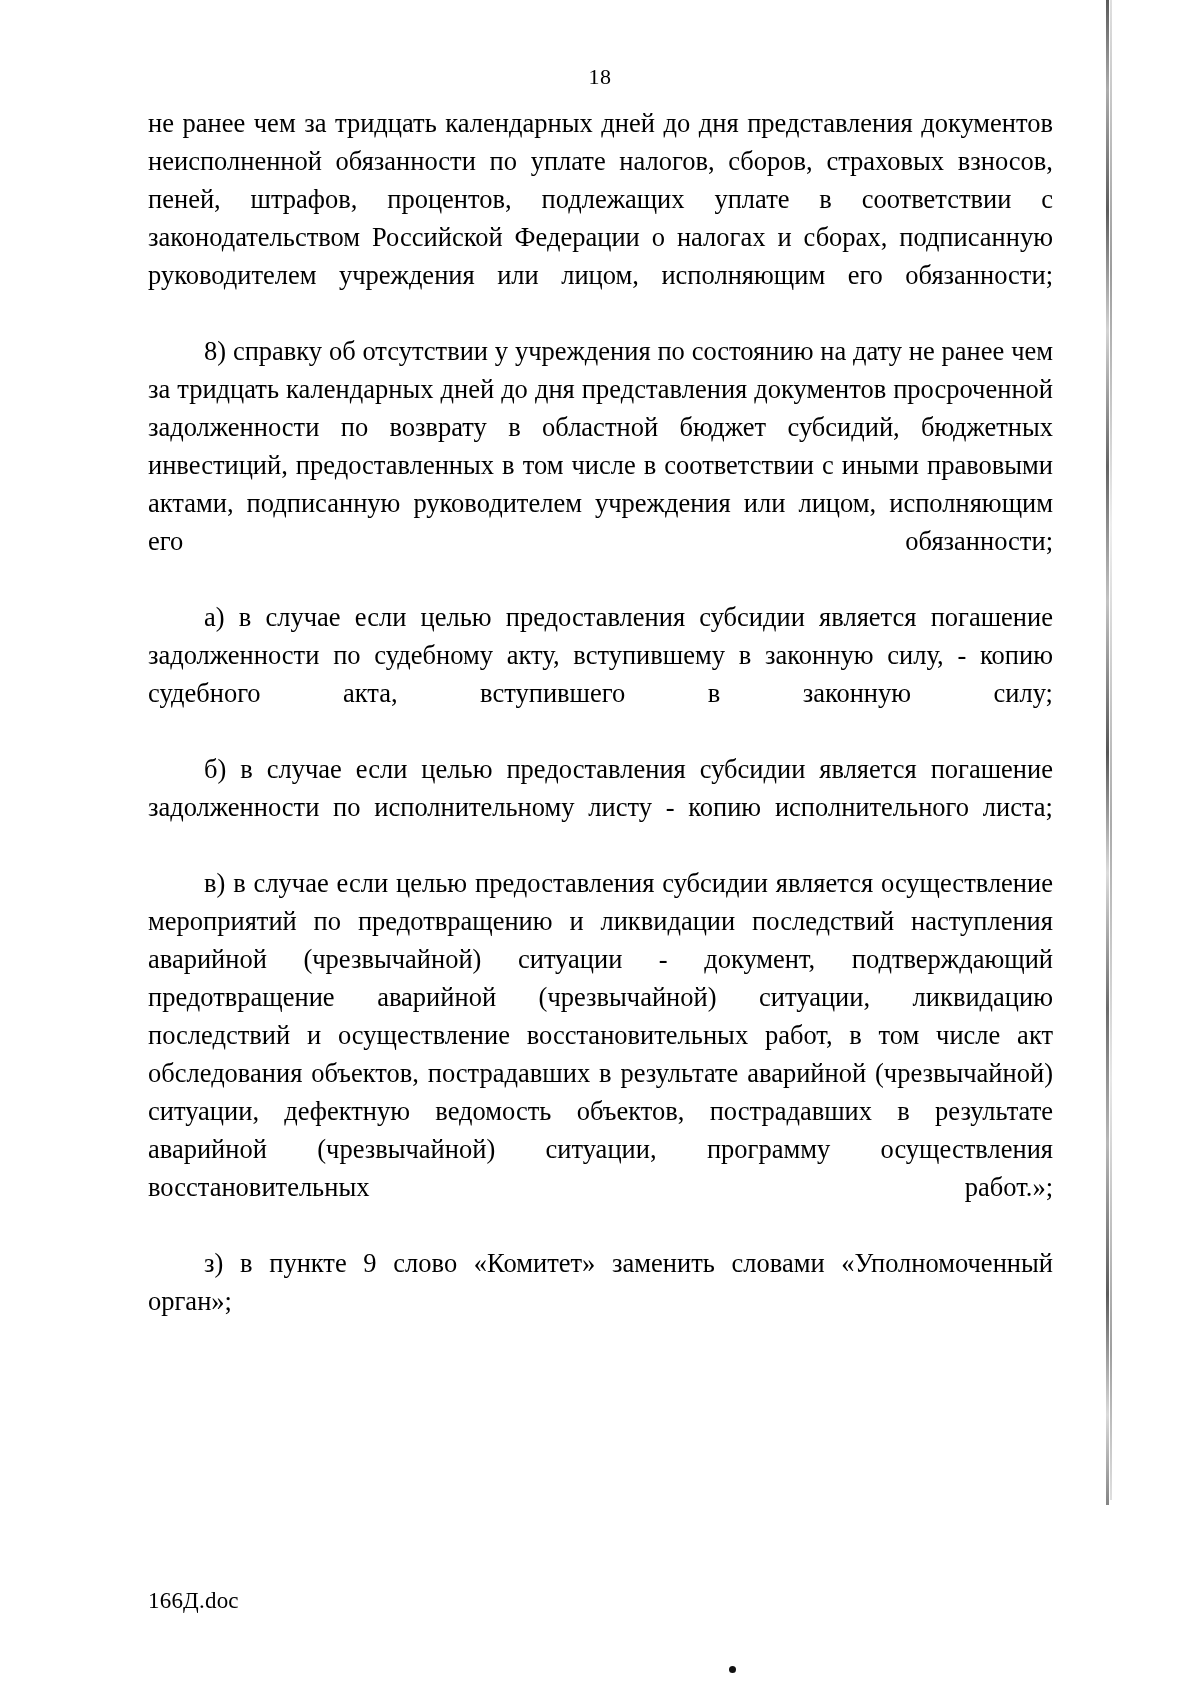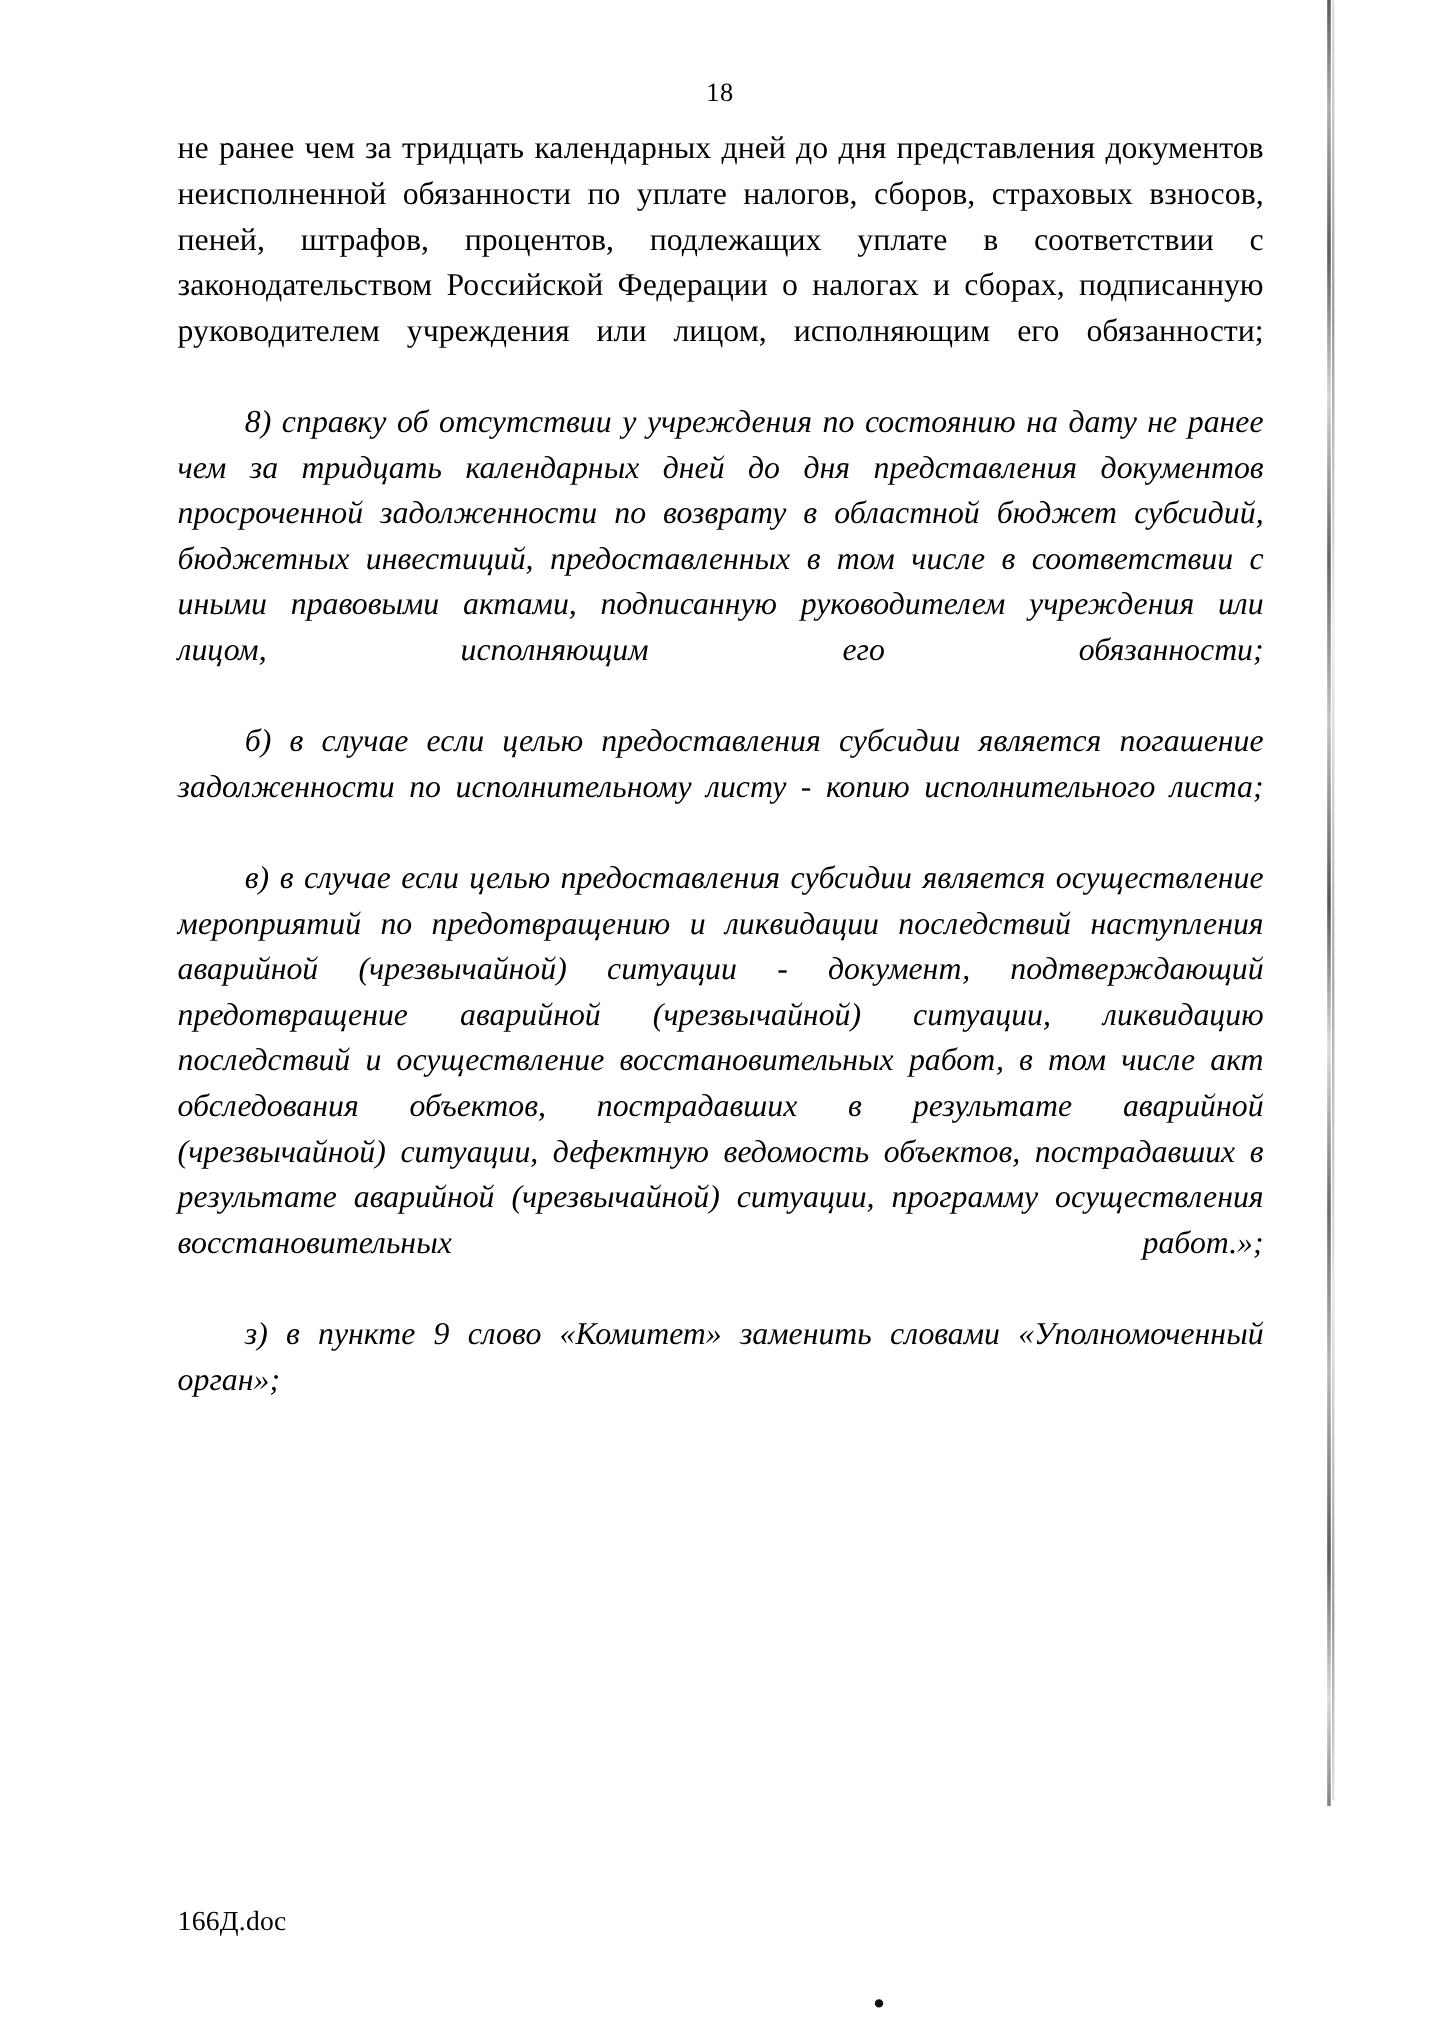--- a/index.html
+++ b/index.html
@@ -98,21 +98,20 @@
     font-size: 26.5px;
     line-height: 38px;
     text-align: justify;
     text-justify: inter-word;
     text-indent: 0;
     -webkit-hyphens: none;
     hyphens: none;
   }
   p.para.indent {
     text-indent: 56px;
-    font-style: italic;
   }
   
   p.para:after {
     content: "";
     display: inline-block;
     width: 100%;
   }
 
   .footer-file {
     position: absolute;
@@ -129,20 +128,21 @@
 
   <div class="page-number">18</div>
 
   <div class="body-block">
 
     <p class="para">не ранее чем за тридцать календарных дней до дня представления документов неисполненной обязанности по уплате налогов, сборов, страховых взносов, пеней, штрафов, процентов, подлежащих уплате в соответствии с законодательством Российской Федерации о налогах и сборах, подписанную руководителем учреждения или лицом, исполняющим его обязанности;</p>
 
     <p class="para indent">8) справку об отсутствии у учреждения по состоянию на дату не ранее чем за тридцать календарных дней до дня представления документов просроченной задолженности по возврату в областной бюджет субсидий, бюджетных инвестиций, предоставленных в том числе в соответствии с иными правовыми актами, подписанную руководителем учреждения или лицом, исполняющим его обязанности;</p>
 
 
+    <p class="para indent">а) в случае если целью предоставления субсидии является погашение задолженности по судебному акту, вступившему в законную силу, - копию судебного акта, вступившего в законную силу;</p>
 
     <p class="para indent">б) в случае если целью предоставления субсидии является погашение задолженности по исполнительному листу - копию исполнительного листа;</p>
 
     <p class="para indent">в) в случае если целью предоставления субсидии является осуществление мероприятий по предотвращению и ликвидации последствий наступления аварийной (чрезвычайной) ситуации - документ, подтверждающий предотвращение аварийной (чрезвычайной) ситуации, ликвидацию последствий и осуществление восстановительных работ, в том числе акт обследования объектов, пострадавших в результате аварийной (чрезвычайной) ситуации, дефектную ведомость объектов, пострадавших в результате аварийной (чрезвычайной) ситуации, программу осуществления восстановительных работ.»;</p>
 
     <p class="para indent">з) в пункте 9 слово «Комитет» заменить словами «Уполномоченный орган»;</p>
 
   </div>
 
   <div class="footer-file">166Д.doc</div>

